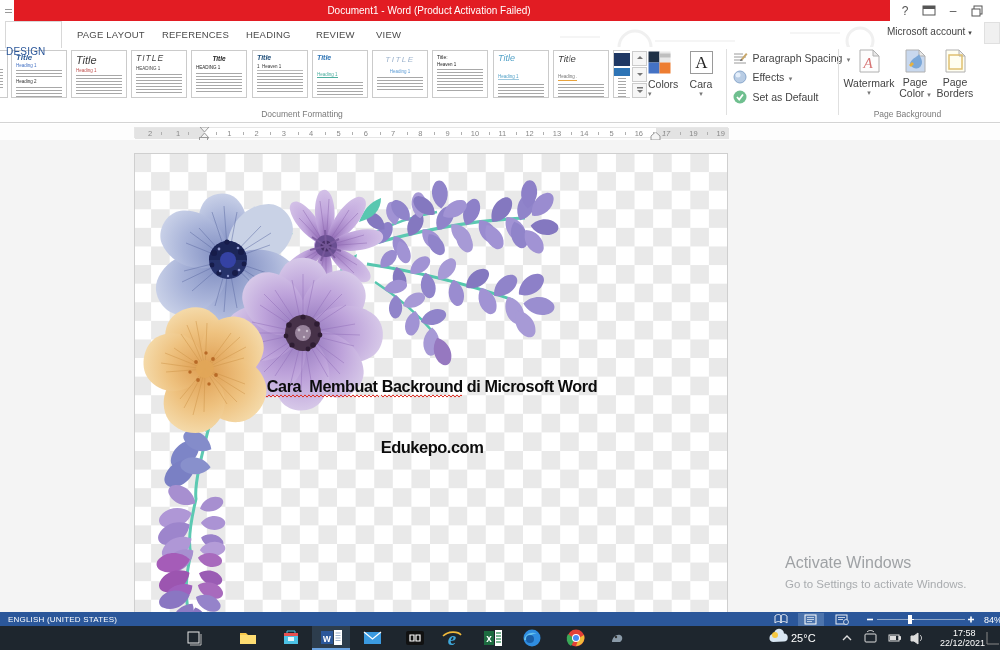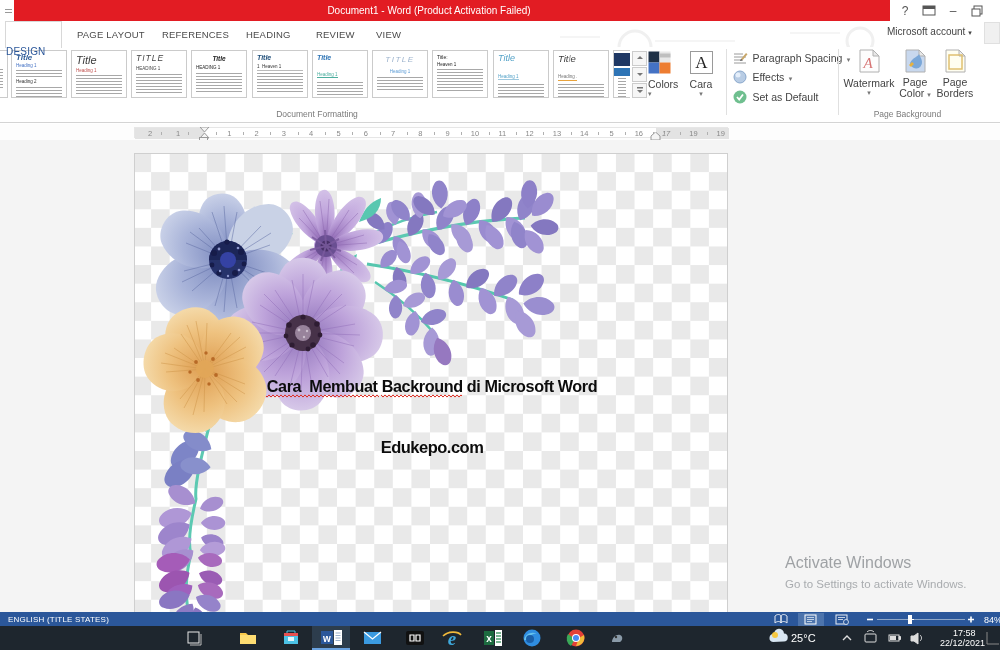--- a/index.html
+++ b/index.html
@@ -232,21 +232,21 @@
   </div>
 
   <div class="abs" style="left:935px;top:2px;width:40px;text-align:center;">
     <svg width="26" height="24">
         <path d="M4 1h13l6 6v16H4z" fill="#fffef0" stroke="#b0b0b0"></path>
         <path d="M17 1l6 6h-6z" fill="#eee" stroke="#b0b0b0"></path>
         <rect x="7" y="6" width="13" height="14" fill="none" stroke="#e0c070" stroke-width="1.5"></rect>
       </svg>
     <div class="ribbontext" style="line-height:11px;">Page<br>Borders</div>
   </div>
-  <div class="abs grouplabel" style="left:247px;width:140px;">Document Formatting</div>
+  <div class="abs grouplabel" style="left:232px;width:140px;">Document Formatting</div>
   <div class="abs grouplabel" style="left:845px;width:125px;">Page Background</div>
 </div>
 
 <div class="abs" id="rulerzone">
   <div class="abs" id="ruler">
     <div class="abs rgray" style="left:0;width:70px;"></div>
     <div class="abs rgray" style="left:521px;width:73px;"></div>
     <div class="abs rnum" style="left:10px;">2</div>
       <div class="abs rnum" style="left:38px;">1</div>
       <div class="abs rnum" style="left:89.3px;">1</div>
@@ -519,21 +519,21 @@
       <rect x="6" y="0" width="43" height="8" fill="url(#wav)"></rect>
       <rect x="46" y="0" width="73" height="8" fill="url(#wav)"></rect>
       <rect x="121" y="0" width="81" height="8" fill="url(#wav)"></rect>
     </svg>
   </div>
   <div class="abs" id="activate">Activate Windows</div>
   <div class="abs" id="activate2">Go to Settings to activate Windows.</div>
 </div>
 
 <div class="abs" id="statusbar">
-  <div class="abs lbl">ENGLISH (TITLE STATES)</div>
+  <div class="abs lbl">ENGLISH (UNITED STATES)</div>
   <svg class="abs" style="left:770px;top:1px;" width="230" height="13">
     <g fill="none" stroke="#e8edf5" stroke-width="1">
       <path d="M5 3c2-2 5-2 6 0v7c-1-2-4-2-6 0z M17 3c-2-2-5-2-6 0v7c1-2 4-2 6 0z"></path>
     </g>
     <rect x="28" y="-1" width="26" height="15" fill="#4d74ac"></rect>
     <rect x="35" y="2" width="11" height="9" fill="none" stroke="#fff"></rect>
       <path d="M37 4.5h7M37 6.5h7M37 8.5h5" stroke="#dce6f2" stroke-width="0.8"></path>
     <rect x="66" y="2" width="11" height="9" fill="none" stroke="#e8edf5"></rect>
       <path d="M68 4.5h7M68 6.5h5" stroke="#e8edf5" stroke-width="0.8"></path>
       <circle cx="76" cy="9" r="2.5" fill="#2b579a" stroke="#e8edf5" stroke-width="0.8"></circle>

